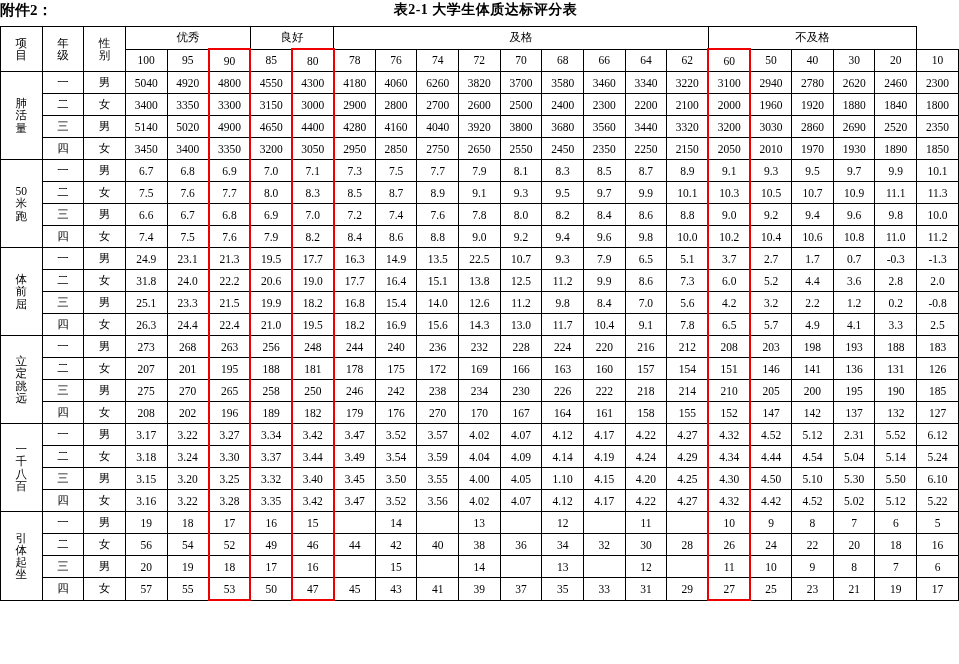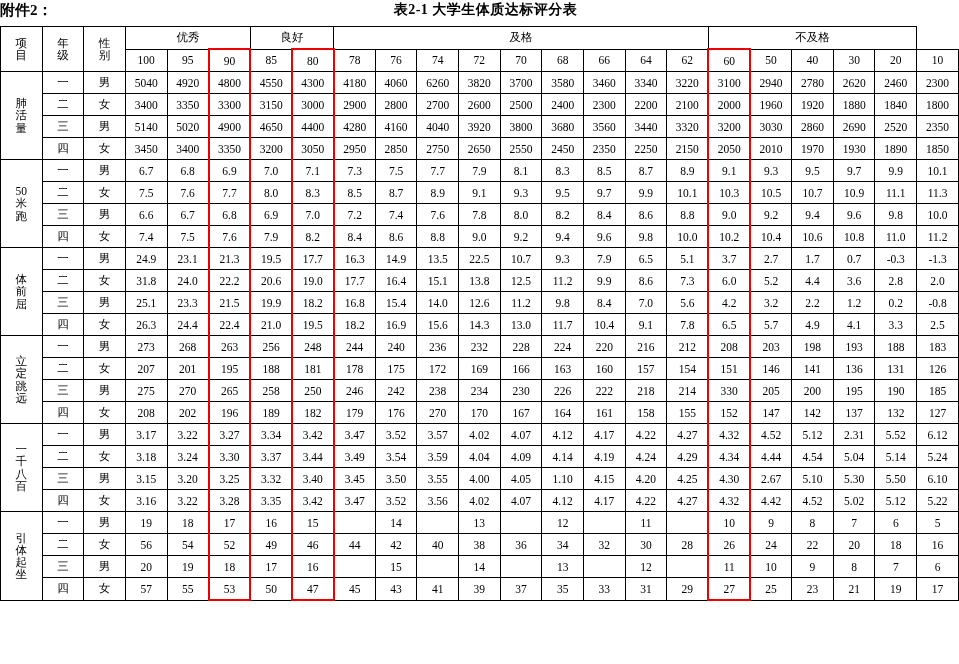--- a/index.html
+++ b/index.html
@@ -522,21 +522,21 @@
           <td class="val rl rr">250</td>
           <td class="val">246</td>
           <td class="val">242</td>
           <td class="val">238</td>
           <td class="val">234</td>
           <td class="val">230</td>
           <td class="val">226</td>
           <td class="val">222</td>
           <td class="val">218</td>
           <td class="val">214</td>
-          <td class="val rl rr">330</td>
+          <td class="val rl rr">210</td>
           <td class="val">205</td>
           <td class="val">200</td>
           <td class="val">195</td>
           <td class="val">190</td>
           <td class="val">185</td>
         </tr>
         <tr>
           <td class="grade">四</td>
           <td class="sex">女</td>
           <td class="val">208</td>
@@ -625,21 +625,21 @@
           <td class="val">3.45</td>
           <td class="val">3.50</td>
           <td class="val">3.55</td>
           <td class="val">4.00</td>
           <td class="val">4.05</td>
           <td class="val">1.10</td>
           <td class="val">4.15</td>
           <td class="val">4.20</td>
           <td class="val">4.25</td>
           <td class="val rl rr">4.30</td>
-          <td class="val">2.67</td>
+          <td class="val">4.50</td>
           <td class="val">5.10</td>
           <td class="val">5.30</td>
           <td class="val">5.50</td>
           <td class="val">6.10</td>
         </tr>
         <tr>
           <td class="grade">四</td>
           <td class="sex">女</td>
           <td class="val">3.16</td>
           <td class="val">3.22</td>

